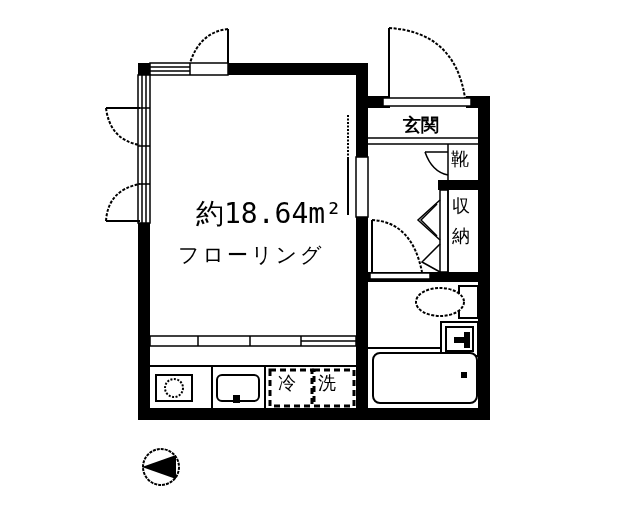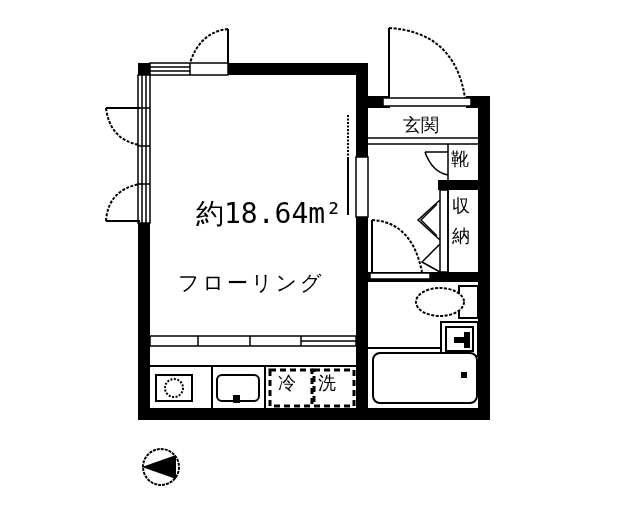--- a/index.html
+++ b/index.html
@@ -1,21 +1,21 @@
 <!DOCTYPE html>
 <html><head>
 <meta charset="utf-8">
 <style>
   html, body { margin: 0; padding: 0; background: #ffffff; }
   body { width: 640px; height: 519px; position: relative; overflow: hidden; font-family: "DejaVu Sans", sans-serif; }
   #plan { position: absolute; left: 0; top: 0; }
   .lbl { position: absolute; color: #000; white-space: nowrap; line-height: 1; }
   .room-area { left: 196px; top: 200px; font-size: 28px; font-family: "DejaVu Sans Mono", monospace; letter-spacing: 0px; }
-  .room-type { left: 178px; top: 245px; font-size: 21px; letter-spacing: 3px; margin-top: 28px; }
-  .genkan { left: 403px; top: 116px; font-size: 18px; }
+  .room-type { left: 178px; top: 245px; font-size: 21px; letter-spacing: 3px; }
+  .genkan { left: 403px; top: 116px; font-size: 18px; font-weight: bold; }
   .kutsu { left: 451px; top: 150px; font-size: 18px; }
   .shuno1 { left: 452px; top: 197px; font-size: 18px; }
   .shuno2 { left: 452px; top: 227px; font-size: 18px; }
   .rei { left: 278px; top: 374px; font-size: 18px; }
   .sen { left: 318px; top: 374px; font-size: 18px; }
 </style>
 </head>
 <body>
 
 <svg id="plan" width="640" height="519" viewBox="0 0 640 519">

